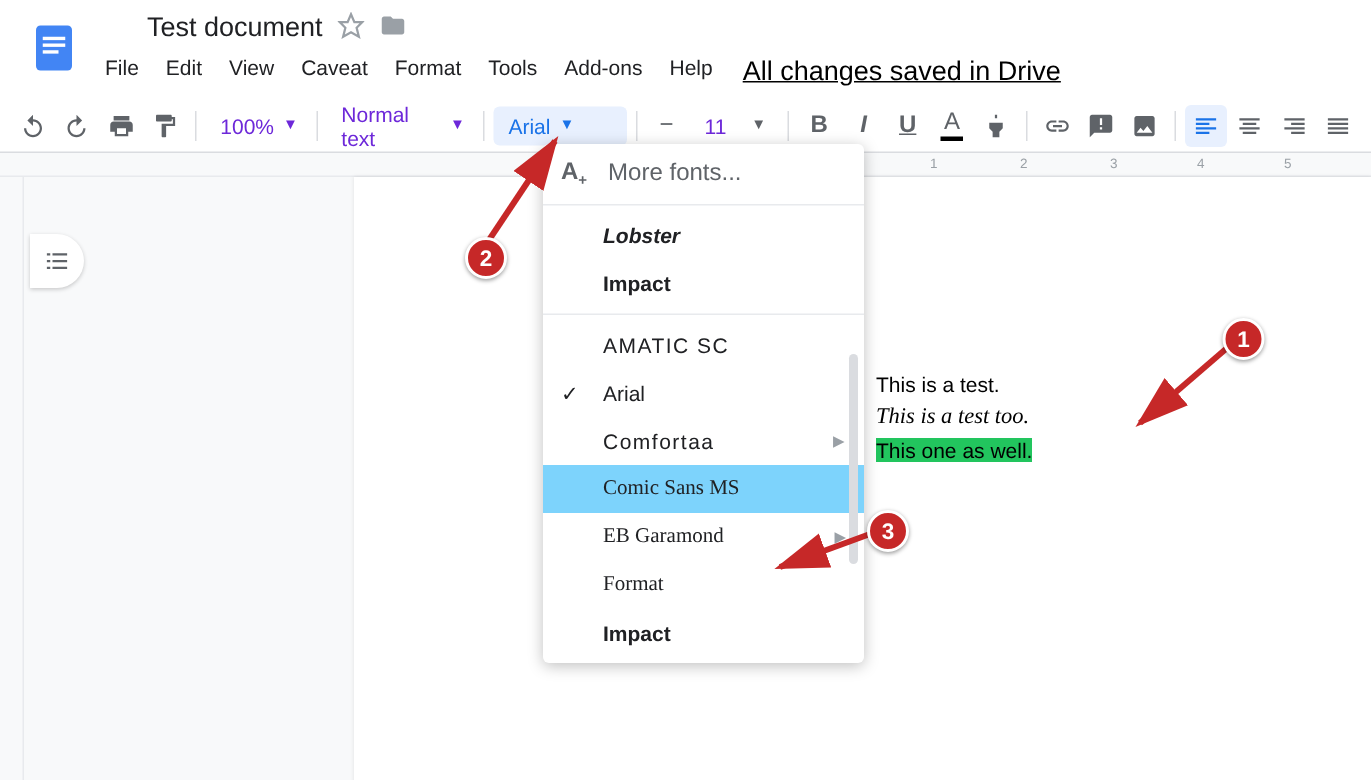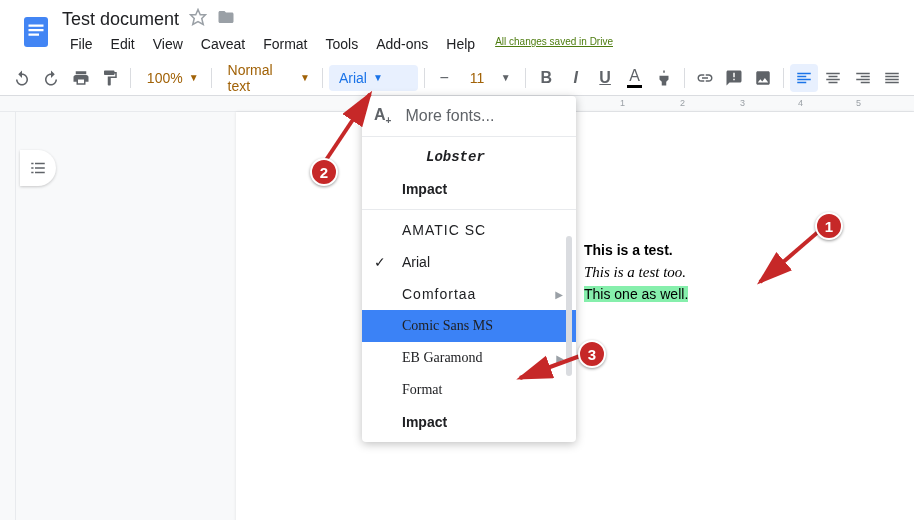--- a/index.html
+++ b/index.html
@@ -3,68 +3,68 @@
 <meta charset="utf-8">
 <style>
 * { margin: 0; padding: 0; box-sizing: border-box; font-family: Arial, Helvetica, sans-serif; }
 body { width: 914px; height: 520px; background: #fff; overflow: hidden; position: relative; }
 
 
 .header { display: flex; align-items: flex-start; padding: 8px 16px 0 16px; }
 .doc-icon { width: 40px; height: 48px; display: flex; align-items: center; justify-content: center; }
 .doc-icon svg { width: 36px; height: 36px; }
 .title-area { margin-left: 6px; }
-.title-row { display: flex; align-items: flex-end; gap: 10px; }
+.title-row { display: flex; align-items: flex-start; gap: 10px; margin-left: 36px; }
 .doc-title { font-size: 18px; color: #202124; }
 .star-icon, .folder-icon { color: #9aa0a6; }
 .menubar { display: flex; gap: 2px; margin-top: 2px; }
 .menubar .mi { padding: 4px 8px; font-size: 14px; color: #202124; border-radius: 4px; cursor: pointer; }
-.status { color: #4d7c0f; font-size: 10px; text-decoration: underline; margin-left: 10px; padding: 4px 0; }
+.status { color: #000000; font-size: 18px; text-decoration: underline; margin-left: 10px; padding: 4px 0; }
 
 
 .toolbar { display: flex; align-items: center; height: 36px; border-bottom: 1px solid #dadce0; padding: 0 8px; gap: 2px; margin-top: 4px; }
 .tbtn { width: 28px; height: 28px; display: flex; align-items: center; justify-content: center; color: #5f6368; border-radius: 4px; cursor: pointer; }
 .tbtn.active { background: #e8f0fe; color: #1a73e8; }
 .sep { width: 1px; height: 20px; background: #dadce0; margin: 0 4px; }
-.dd { display: flex; align-items: center; height: 26px; padding: 0 6px 0 10px; color: #a16207; font-size: 14px; border-radius: 4px; cursor: pointer; gap: 6px; }
+.dd { display: flex; align-items: center; height: 26px; padding: 0 6px 0 10px; color: #6d28d9; font-size: 14px; border-radius: 4px; cursor: pointer; gap: 6px; }
 .dd.font { background: #e8f0fe; color: #1a73e8; }
 .caret { font-size: 10px; }
 .tool-text { font-weight: bold; }
 
 
 .ruler { height: 16px; background: #f8f9fa; border-bottom: 1px solid #e8eaed; position: relative; font-size: 9px; color: #9aa0a6; }
 .ruler-mark { position: absolute; top: 2px; }
 
 
 .canvas { position: relative; background: #f8f9fa; height: 420px; }
 .vruler { position: absolute; left: 0; top: 0; width: 16px; height: 100%; background: #f8f9fa; border-right: 1px solid #e8eaed; }
 .outline-btn { position: absolute; left: 20px; top: 38px; width: 36px; height: 36px; background: #fff; border-radius: 0 18px 18px 0; box-shadow: 0 1px 3px rgba(0,0,0,0.2); display: flex; align-items: center; justify-content: center; color: #5f6368; cursor: pointer; }
 .page { position: absolute; left: 236px; top: 0; width: 678px; height: 420px; background: #fff; box-shadow: 0 0 3px rgba(0,0,0,0.1); }
 .page-content { padding: 128px 100px 0 348px; font-size: 14px; color: #000; line-height: 1.5; }
-.line1 { font-weight: bold; font-family: Arial; }
+.line1 { font-weight: normal; font-family: Arial; }
 .line2 { font-family: 'Brush Script MT', cursive; font-style: italic; font-size: 15px; }
-.line3 { background: #86efac; display: inline; }
+.line3 { background: #22c55e; display: inline; }
 
 
 .font-menu { position: absolute; left: 362px; top: 96px; width: 214px; background: #fff; box-shadow: 0 2px 10px rgba(0,0,0,0.25); border-radius: 4px; padding: 4px 0; z-index: 20; }
 .font-menu .item { display: flex; align-items: center; height: 32px; padding: 0 16px 0 40px; font-size: 14px; color: #202124; position: relative; cursor: pointer; }
-.font-menu .item:hover, .font-menu .item.hover { background: #3b82f6; }
+.font-menu .item:hover, .font-menu .item.hover { background: #7dd3fc; }
 .font-menu .item .check { position: absolute; left: 12px; color: #202124; }
 .font-menu .item .sub { position: absolute; right: 12px; color: #9aa0a6; font-size: 10px; }
 .font-menu .sep2 { height: 1px; background: #e8eaed; margin: 4px 0; }
 .font-menu .addfont { display: flex; align-items: center; padding: 0 16px 0 12px; height: 32px; gap: 14px; color: #5f6368; }
 .scroll-thumb { position: absolute; right: 4px; top: 140px; width: 6px; height: 140px; background: #dadce0; border-radius: 3px; }
 
 
 .badge { position: absolute; width: 28px; height: 28px; background: #c62828; border: 2px solid #fff; border-radius: 50%; color: #fff; font-weight: bold; font-size: 15px; display: flex; align-items: center; justify-content: center; box-shadow: 0 1px 3px rgba(0,0,0,0.4); z-index: 30; }
 .arrow-svg { position: absolute; z-index: 25; pointer-events: none; }
 
 
 .f-impact { font-family: Impact, 'Arial Black', sans-serif; font-weight: bold; }
-.f-lobster { font-family: Liberation Mono, monospace; font-weight: bold; font-style: italic; margin-left: 24px; }
+.f-lobster { font-family: Liberation Sans, sans-serif; font-weight: bold; font-style: italic; }
 .f-amatic { font-family: Arial; letter-spacing: 1px; font-size: 11px; color: #9aa0a6; text-transform: uppercase; }
 .f-caveat { font-family: 'Comic Sans MS', cursive; font-style: italic; }
 .f-comfortaa { font-family: Arial; letter-spacing: 1px; }
 .f-comic { font-family: 'Comic Sans MS', cursive; }
 .f-courier { font-family: 'Courier New', monospace; }
 .f-eb { font-family: Georgia, serif; }
 .f-georgia { font-family: Georgia, serif; }
 </style>
 </head>
 <body>

